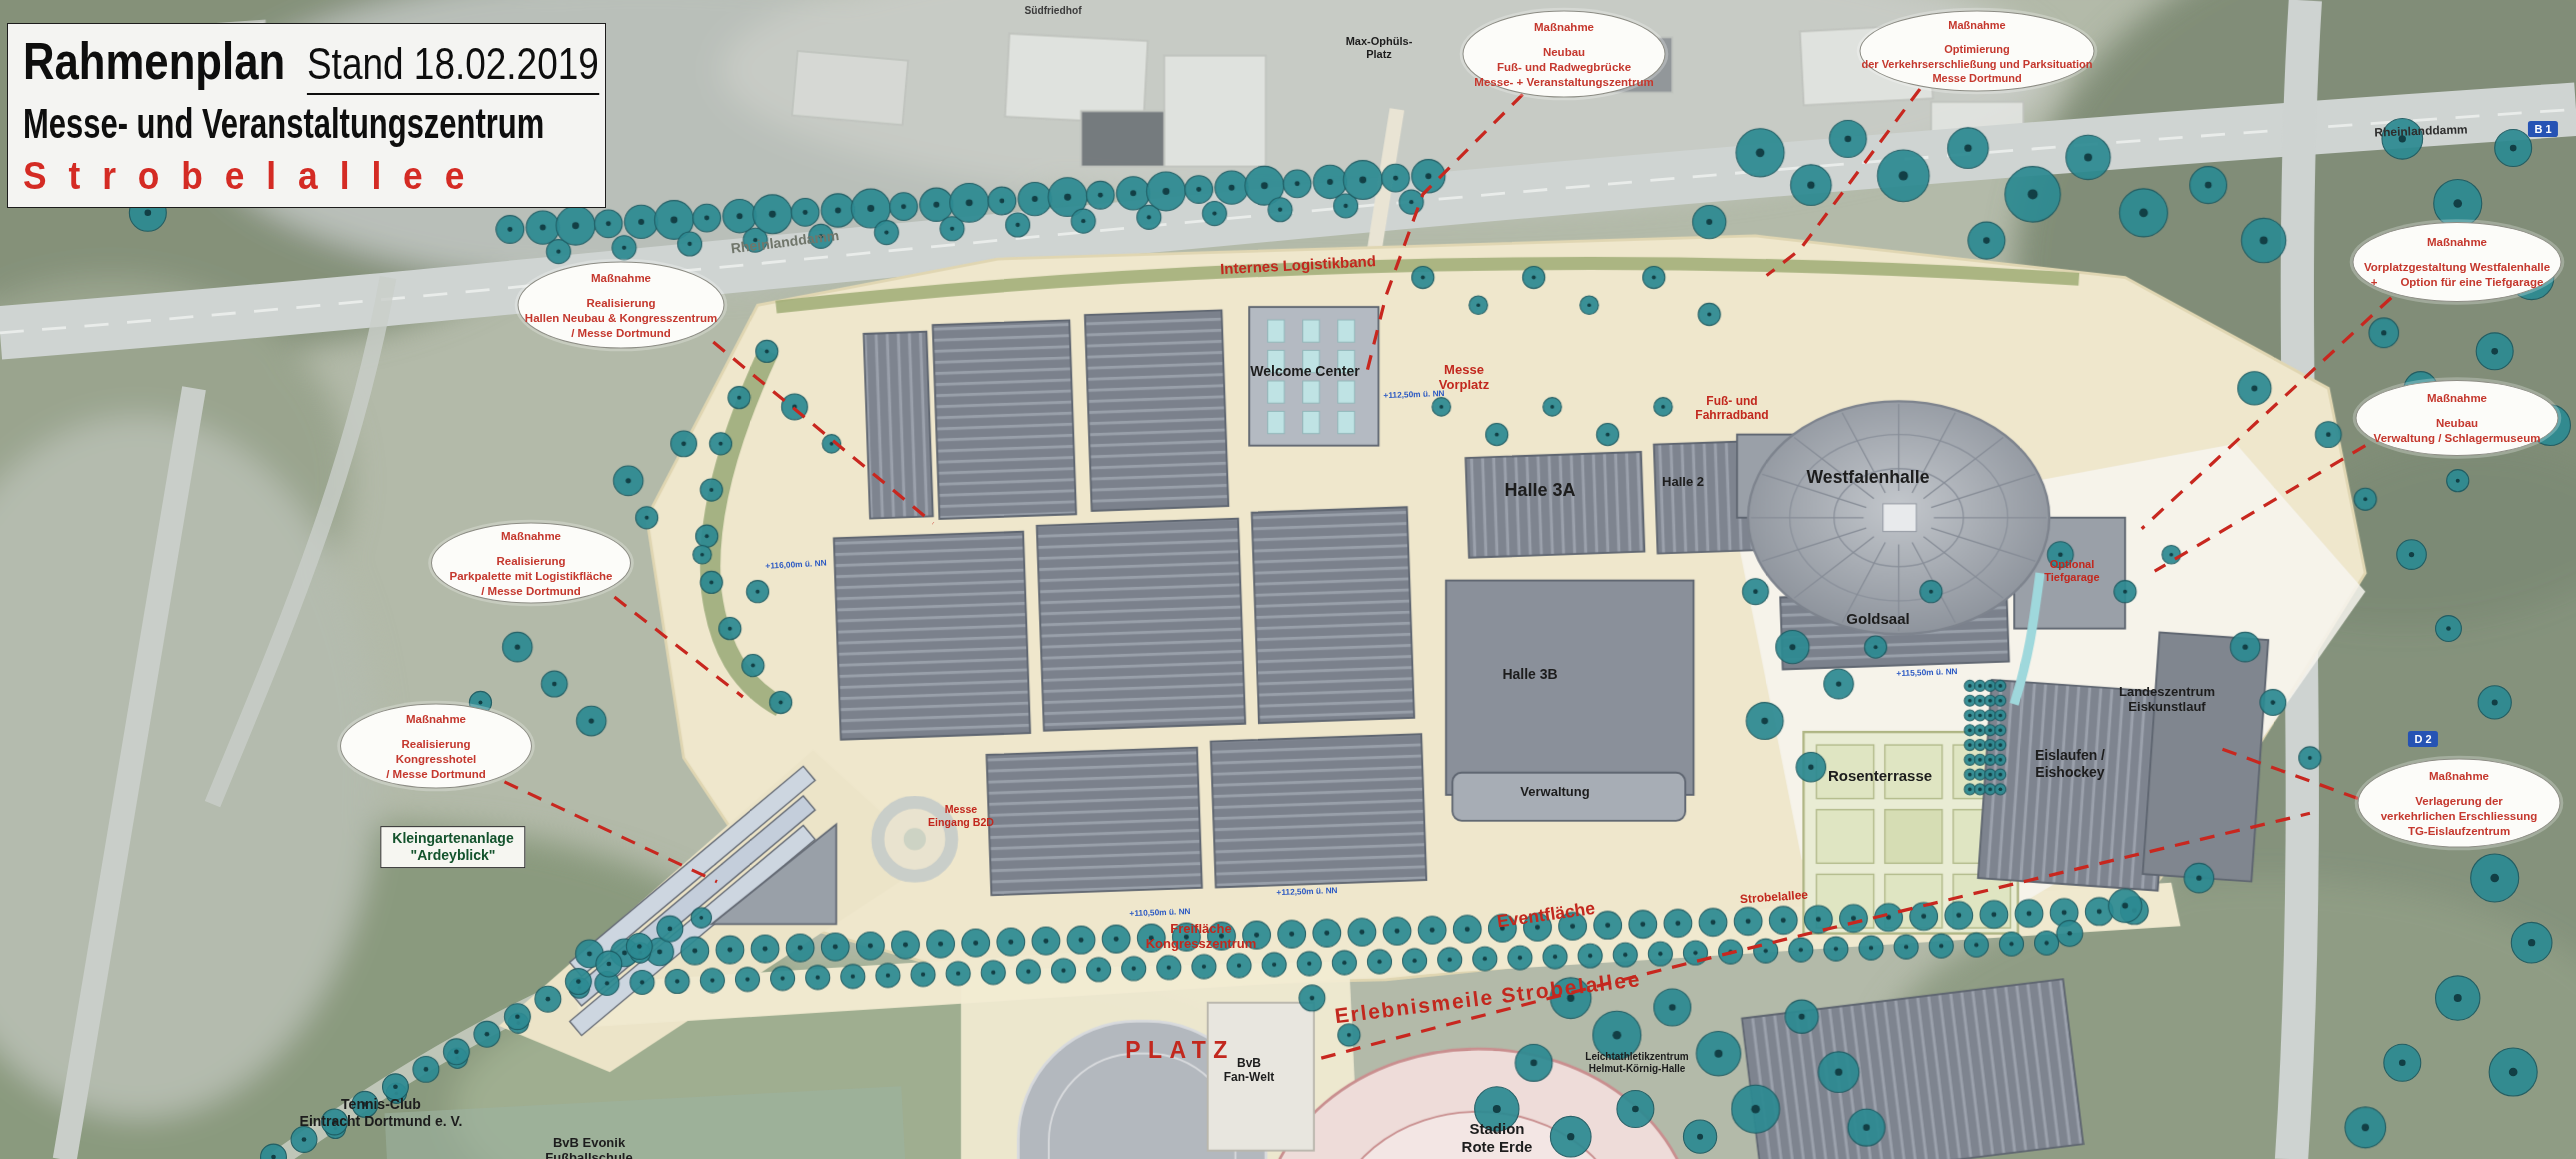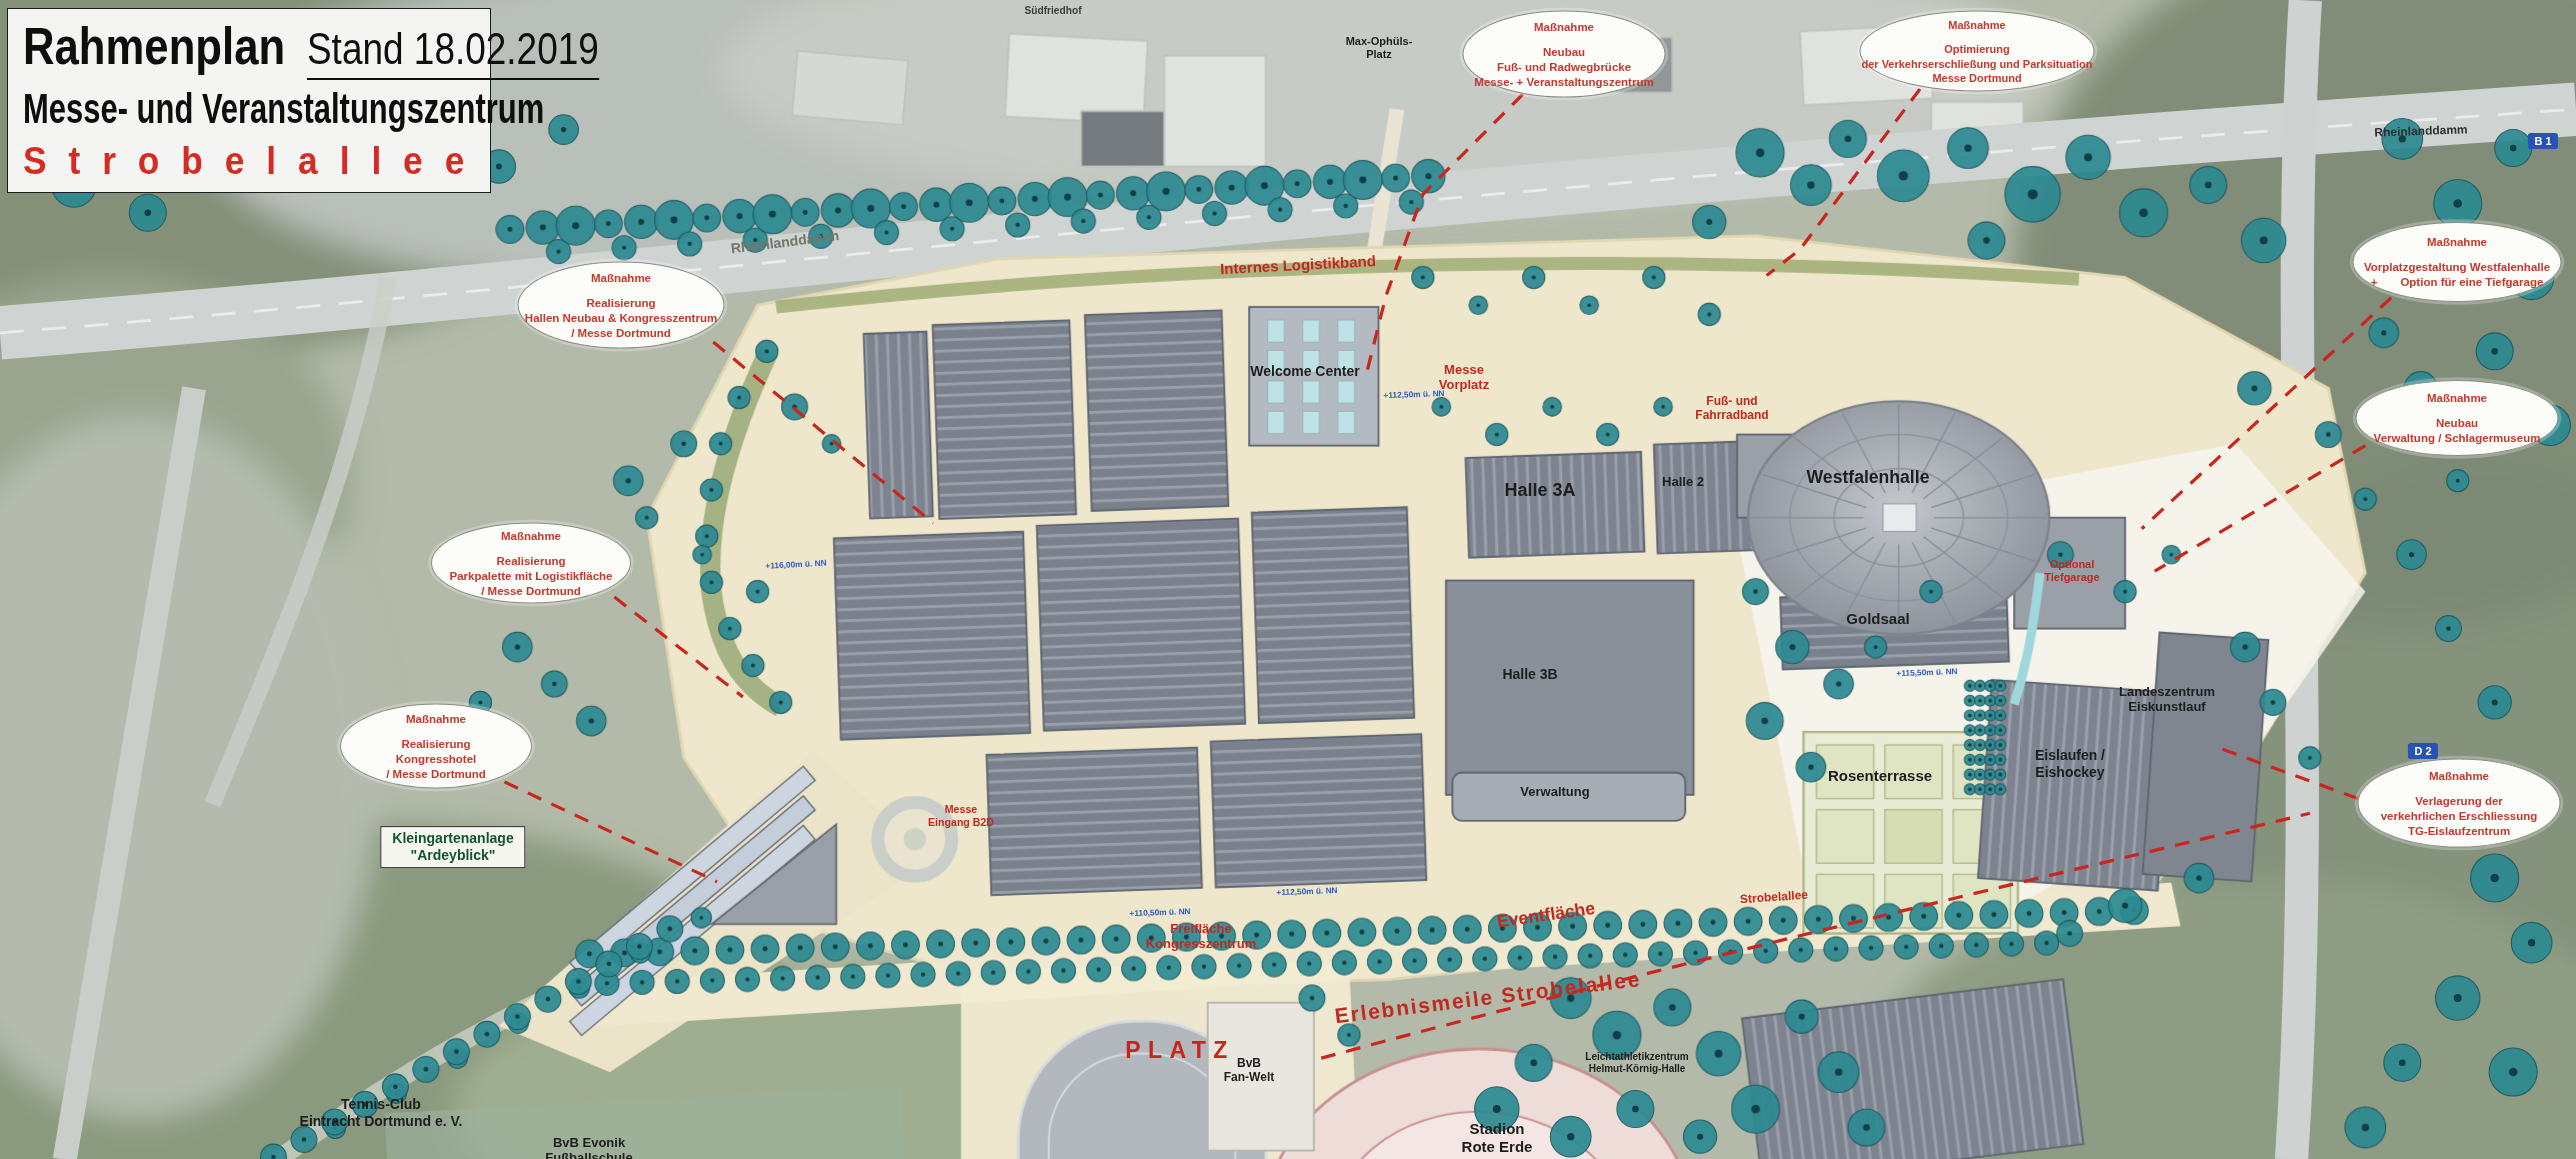--- a/index.html
+++ b/index.html
@@ -7,32 +7,32 @@
          font-family:"Liberation Sans",sans-serif;}
   #map{position:absolute;left:0;top:0;}
   
   .lbl{position:absolute;transform:translate(-50%,-50%);white-space:pre-line;text-align:center;
        line-height:1.18;pointer-events:none;}
   .black{color:#1d1d1d;font-weight:bold;}
   .red{color:#c2281e;font-weight:bold;}
   .blue{color:#2b59c3;font-weight:bold;font-size:8.3px;}
   .street{color:#70766b;font-weight:bold;}
   .badge{position:absolute;transform:translate(-50%,-50%);background:#2653b4;color:#fff;
-         font-weight:bold;font-size:11px;padding:0.9px 6.5px;border-radius:2.8px;line-height:1.3;margin-top:12px;}
+         font-weight:bold;font-size:11px;padding:0.9px 6.5px;border-radius:2.8px;line-height:1.3;}
   .boxlabel{position:absolute;transform:translate(-50%,-50%);background:#f6f6f1;border:1.8px solid #2a2a2a;
          color:#14532d;font-weight:bold;font-size:14px;text-align:center;white-space:pre-line;
          padding:2.8px 11px;line-height:1.22;}
   
   .bubble{position:absolute;transform:translate(-50%,-50%);background:#fcfcf9;border:1.8px solid #8d8d85;
          border-radius:50%;display:flex;flex-direction:column;align-items:center;justify-content:center;
          text-align:center;color:#c5382e;font-weight:bold;font-size:12px;line-height:1.3;
          box-shadow:0 0 0 2.8px rgba(255,255,255,.25);}
   .bubble .head{margin-bottom:10.2px;}
   
-  .titlebox{position:absolute;left:7.4px;top:8px;width:484px;box-sizing:border-box;background:#f4f4f2;
+  .titlebox{position:absolute;left:7.4px;top:23px;width:599px;box-sizing:border-box;background:#f4f4f2;
          border:1.8px solid #1c1c1c;padding:7.4px 15px 9.2px;}
   .t1{display:flex;align-items:baseline;gap:26px;transform:scaleX(.84);transform-origin:left;white-space:nowrap;}
   .t-main{font-size:52px;font-weight:bold;color:#0e0e0e;}
   .t-stand{font-size:44px;color:#0e0e0e;border-bottom:2.8px solid #0e0e0e;padding-bottom:3.7px;}
   .t-sub{font-size:43px;font-weight:bold;color:#0e0e0e;transform:scaleX(.72);transform-origin:left;
          white-space:nowrap;margin-top:3.7px;}
   .t-red{font-size:38px;font-weight:bold;color:#d42b24;letter-spacing:6.5px;margin-top:7.4px;
          transform:scaleX(.93);transform-origin:left;white-space:nowrap;}
 </style>
 </head>

